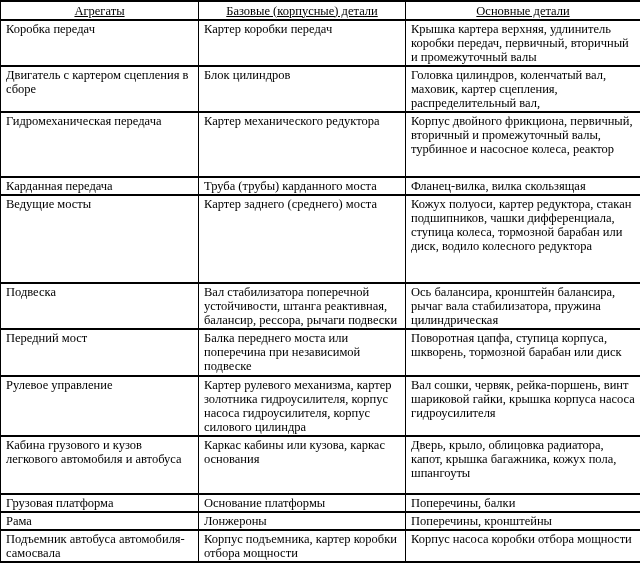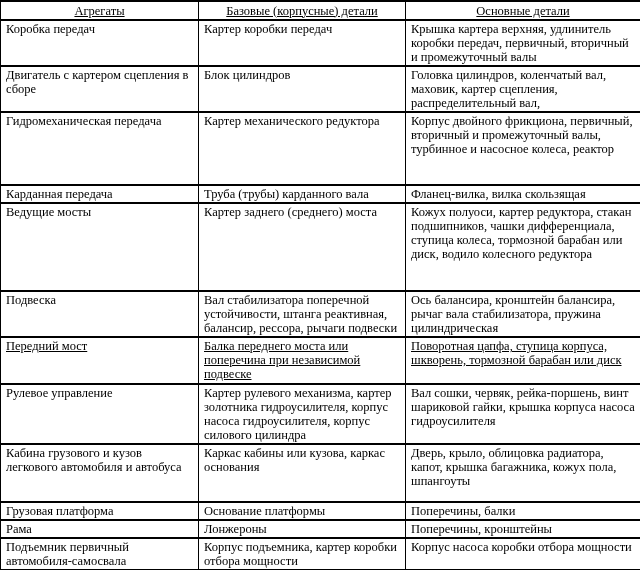--- a/index.html
+++ b/index.html
@@ -61,41 +61,41 @@
     <tr style="height:45px;">
       <td>Коробка передач</td>
       <td>Картер коробки передач</td>
       <td>Крышка картера верхняя, удлинитель коробки передач, первичный, вторичный и промежуточный валы</td>
     </tr>
     <tr style="height:41px;">
       <td>Двигатель с картером сцепления в сборе</td>
       <td>Блок цилиндров</td>
       <td>Головка цилиндров, коленчатый вал, маховик, картер сцепления, распределительный вал,</td>
     </tr>
-    <tr style="height:73px;">
+    <tr style="height:65px;">
       <td>Гидромеханическая передача</td>
       <td>Картер механического редуктора</td>
       <td>Корпус двойного фрикциона, первичный, вторичный и промежуточный валы, турбинное и насосное колеса, реактор</td>
     </tr>
     <tr style="height:14px;">
       <td>Карданная передача</td>
-      <td>Труба (трубы) карданного вала</td>
+      <td>Труба (трубы) карданного моста</td>
       <td>Фланец-вилка, вилка скользящая</td>
     </tr>
     <tr style="height:88px;">
       <td>Ведущие мосты</td>
       <td>Картер заднего (среднего) моста</td>
       <td>Кожух полуоси, картер редуктора, стакан подшипников, чашки дифференциала, ступица колеса, тормозной барабан или диск, водило колесного редуктора</td>
     </tr>
     <tr style="height:39px;">
       <td>Подвеска</td>
       <td>Вал стабилизатора поперечной устойчивости, штанга реактивная, балансир, рессора, рычаги подвески</td>
       <td>Ось балансира, кронштейн балансира, рычаг вала стабилизатора, пружина цилиндрическая</td>
     </tr>
-    <tr style="height:47px;text-decoration:underline;">
+    <tr style="height:47px;">
       <td>Передний мост</td>
       <td>Балка переднего моста или поперечина при независимой подвеске</td>
       <td>Поворотная цапфа, ступица корпуса, шкворень, тормозной барабан или диск</td>
     </tr>
     <tr style="height:49px;">
       <td>Рулевое управление</td>
       <td>Картер рулевого механизма, картер золотника гидроусилителя, корпус насоса гидроусилителя, корпус силового цилиндра</td>
       <td>Вал сошки, червяк, рейка-поршень, винт шариковой гайки, крышка корпуса насоса гидроусилителя</td>
     </tr>
     <tr style="height:58px;">
@@ -107,18 +107,18 @@
       <td>Грузовая платформа</td>
       <td>Основание платформы</td>
       <td>Поперечины, балки</td>
     </tr>
     <tr style="height:15px;margin-left:40px;">
       <td>Рама</td>
       <td>Лонжероны</td>
       <td>Поперечины, кронштейны</td>
     </tr>
     <tr style="height:28px;">
-      <td>Подъемник первичный автомобиля-самосвала</td>
+      <td>Подъемник автобуса автомобиля-самосвала</td>
       <td>Корпус подъемника, картер коробки отбора мощности</td>
       <td>Корпус насоса коробки отбора мощности</td>
     </tr>
   </tbody>
 </table>
 
 </body></html>

